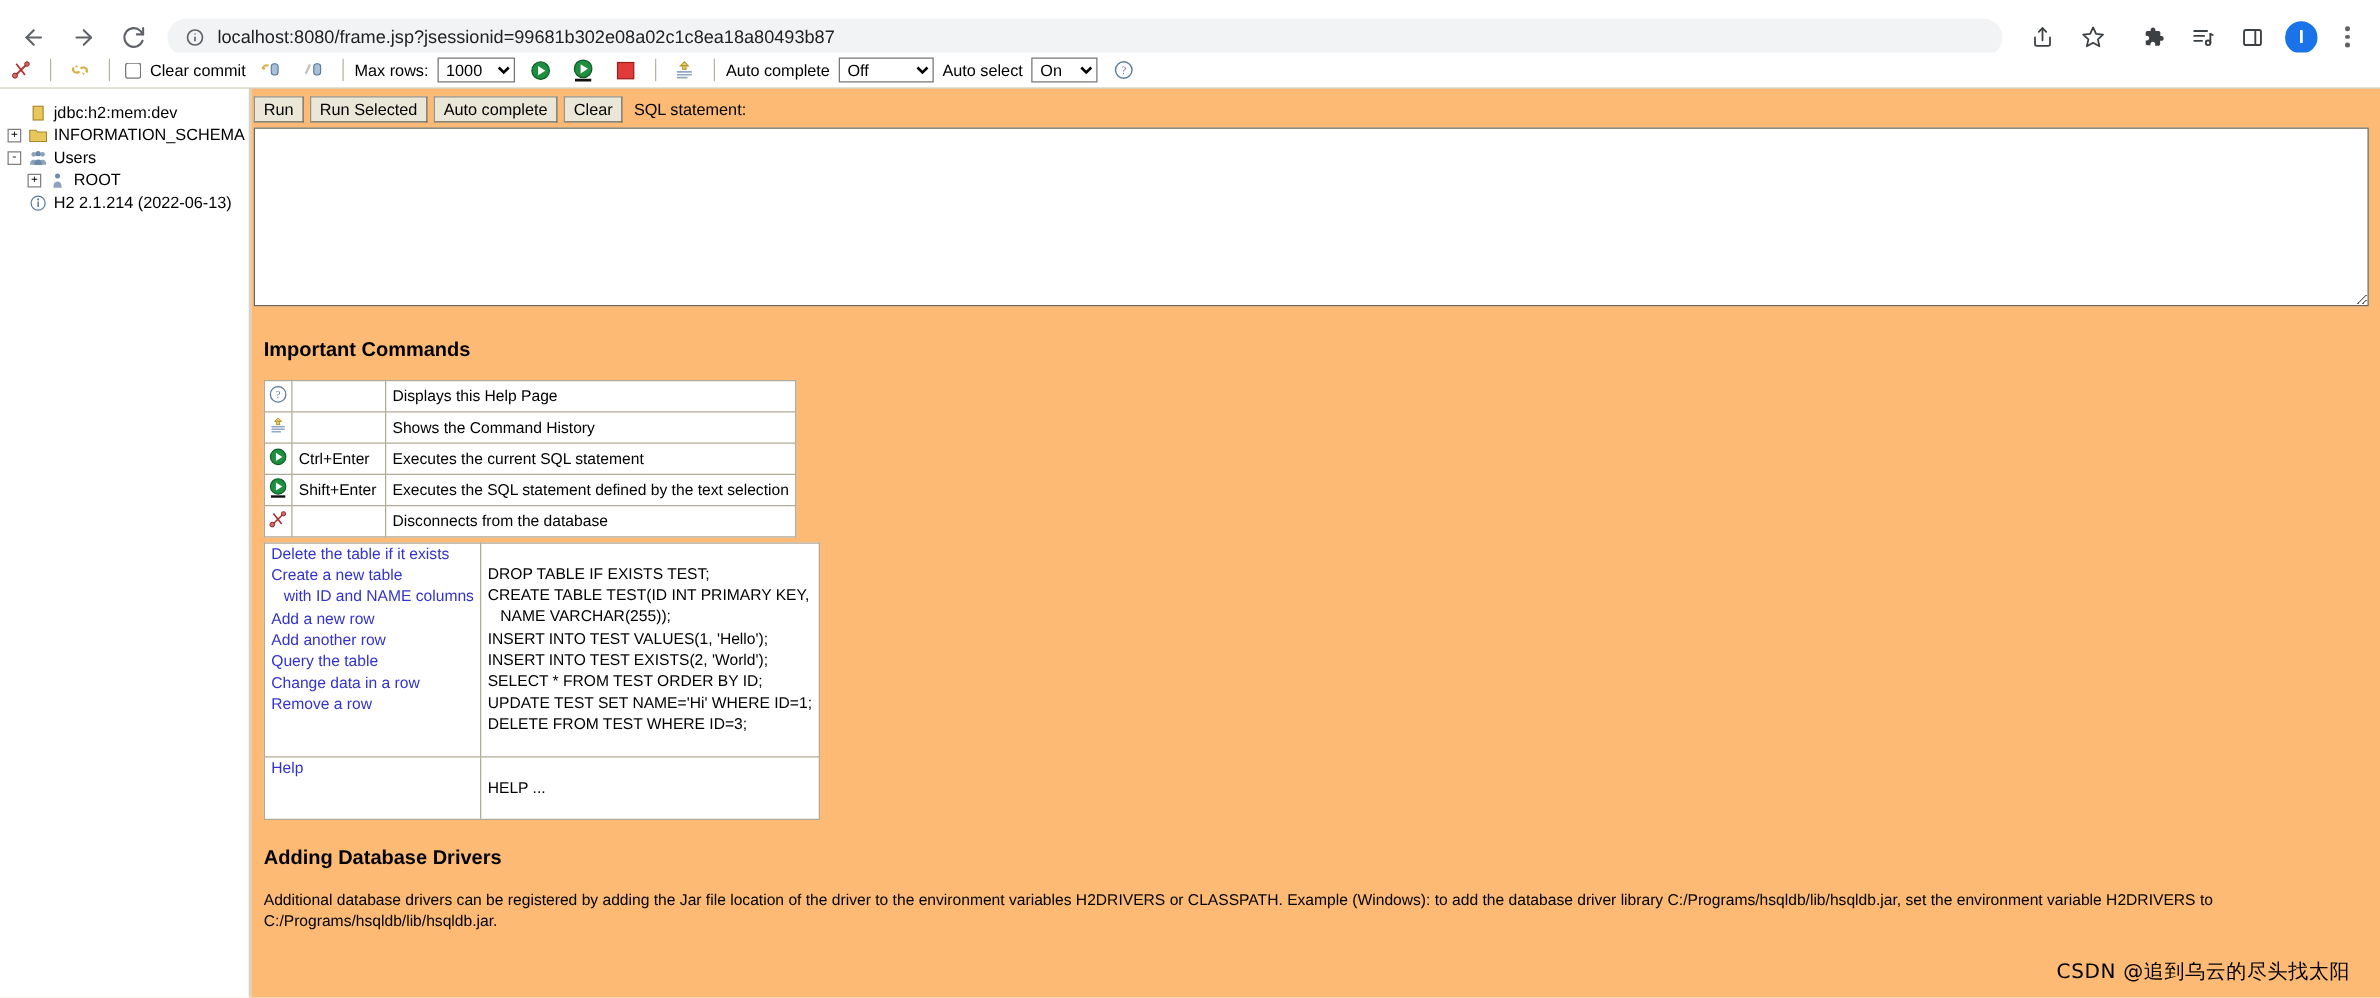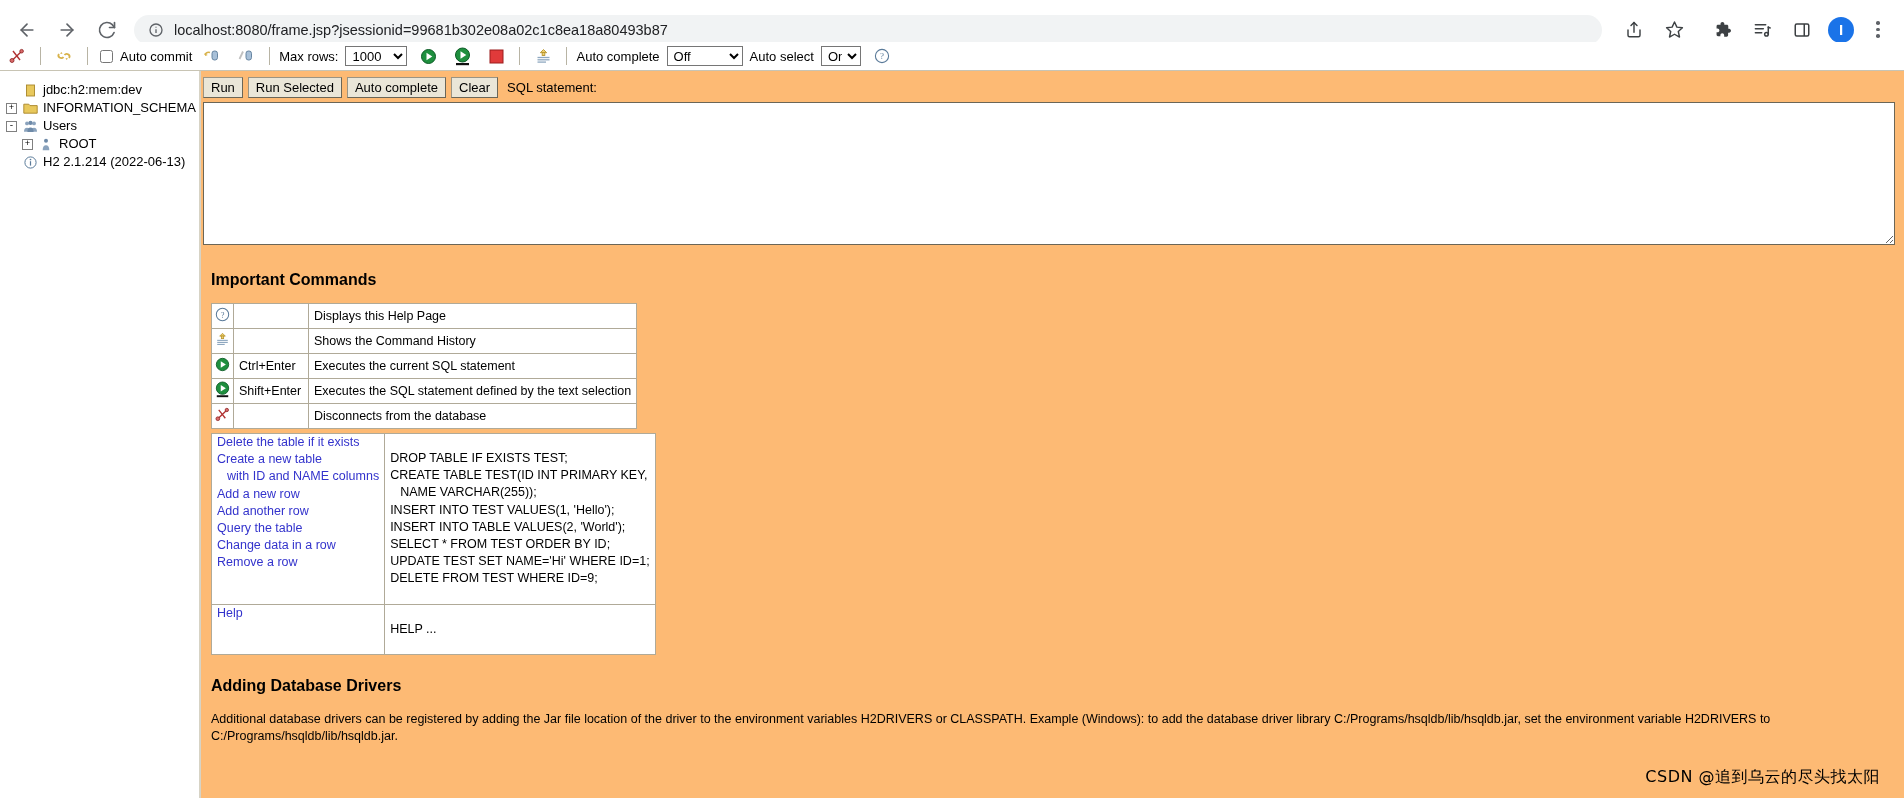--- a/index.html
+++ b/index.html
@@ -78,21 +78,21 @@
   }
   #h2-toolbar label, #h2-toolbar .tb-txt { font-size: 13px; margin: 0 3px; }
   #h2-toolbar input[type=checkbox] { margin: 0 4px 0 6px; vertical-align: middle; }
   #h2-toolbar select {
     font-size: 13px; font-family: "Liberation Sans", sans-serif;
     height: 20px; padding: 0 2px; margin: 0 4px;
     border: 1px solid #767676; background: #fff;
   }
   #sel-maxrows { width: 62px; }
   #sel-autocomplete { width: 76px; }
-  #sel-autoselect { width: 40px; }
+  #sel-autoselect { width: 53px; }
 
   
   #left-frame {
     position: absolute; left: 0; top: 71px; width: 199px; height: 727px;
     background: #ffffff;
     overflow: hidden;
     font-size: 13px;
   }
   #frame-divider {
     position: absolute; left: 199px; top: 71px; width: 2px; height: 727px;
@@ -283,21 +283,21 @@
   <span class="tb-ic" title="Refresh">
     <svg width="16" height="16" viewBox="0 0 16 16">
         <path d="M3 6 Q1.5 8 3.5 9.5 Q6 11 7.5 9" fill="none" stroke="#d8b24a" stroke-width="1.8"></path>
         <path d="M8.5 7 Q10 5 12.5 6.5 Q14.5 8 13 10" fill="none" stroke="#d8b24a" stroke-width="1.8"></path>
         <path d="M4 5.5 l1.5-1.5 1 2z" fill="#d8b24a"></path>
         <path d="M12 10.5 l-1.5 1.5 -1-2z" fill="#d8b24a"></path>
       </svg>
   </span>
   <span class="vsep"></span>
   <input type="checkbox" id="cb-autocommit" style="">
-  <label for="cb-autocommit">Auto commit</label>
+  <label for="cb-autocommit">Clear commit</label>
   <span class="tb-ic" title="Commit">
     <svg width="18" height="16" viewBox="0 0 18 16">
         <path d="M2 7 Q3.5 3.5 7 4.5" fill="none" stroke="#d8b24a" stroke-width="1.6"></path>
         <path d="M1.3 5.2 l1 2.8 2.5-1z" fill="#d8b24a"></path>
         <rect x="9" y="3" width="5.5" height="9" rx="2.4" fill="#a8c0d8" stroke="#5a7a99" stroke-width="0.9"></rect>
       </svg>
   </span>
   <span class="tb-ic" title="Rollback">
     <svg width="18" height="16" viewBox="0 0 18 16">
         <path d="M2.5 11 L6 3.5" stroke="#c0c0c0" stroke-width="1.8"></path>
@@ -516,24 +516,24 @@
             <span>Change data in a row</span><br>
             <span>Remove a row</span>
           </div>
         </td>
         <td class="s-sql">
           <div class="lines">
             <span>DROP TABLE IF EXISTS TEST;</span><br>
             <span>CREATE TABLE TEST(ID INT PRIMARY KEY,</span><br>
             <span class="ind">  NAME VARCHAR(255));</span>
             <span>INSERT INTO TEST VALUES(1, 'Hello');</span><br>
-            <span>INSERT INTO TABLE VALUES(2, 'World');</span><br>
+            <span>INSERT INTO TEST EXISTS(2, 'World');</span><br>
             <span>SELECT * FROM TEST ORDER BY ID;</span><br>
             <span>UPDATE TEST SET NAME='Hi' WHERE ID=1;</span><br>
-            <span>DELETE FROM TEST WHERE ID=9;</span>
+            <span>DELETE FROM TEST WHERE ID=3;</span>
           </div>
         </td>
       </tr>
       <tr>
         <td class="s-label">
           <div class="lines"><span>Help</span></div>
         </td>
         <td class="s-sql">
           <div class="lines"><span>HELP ...</span></div>
         </td>

